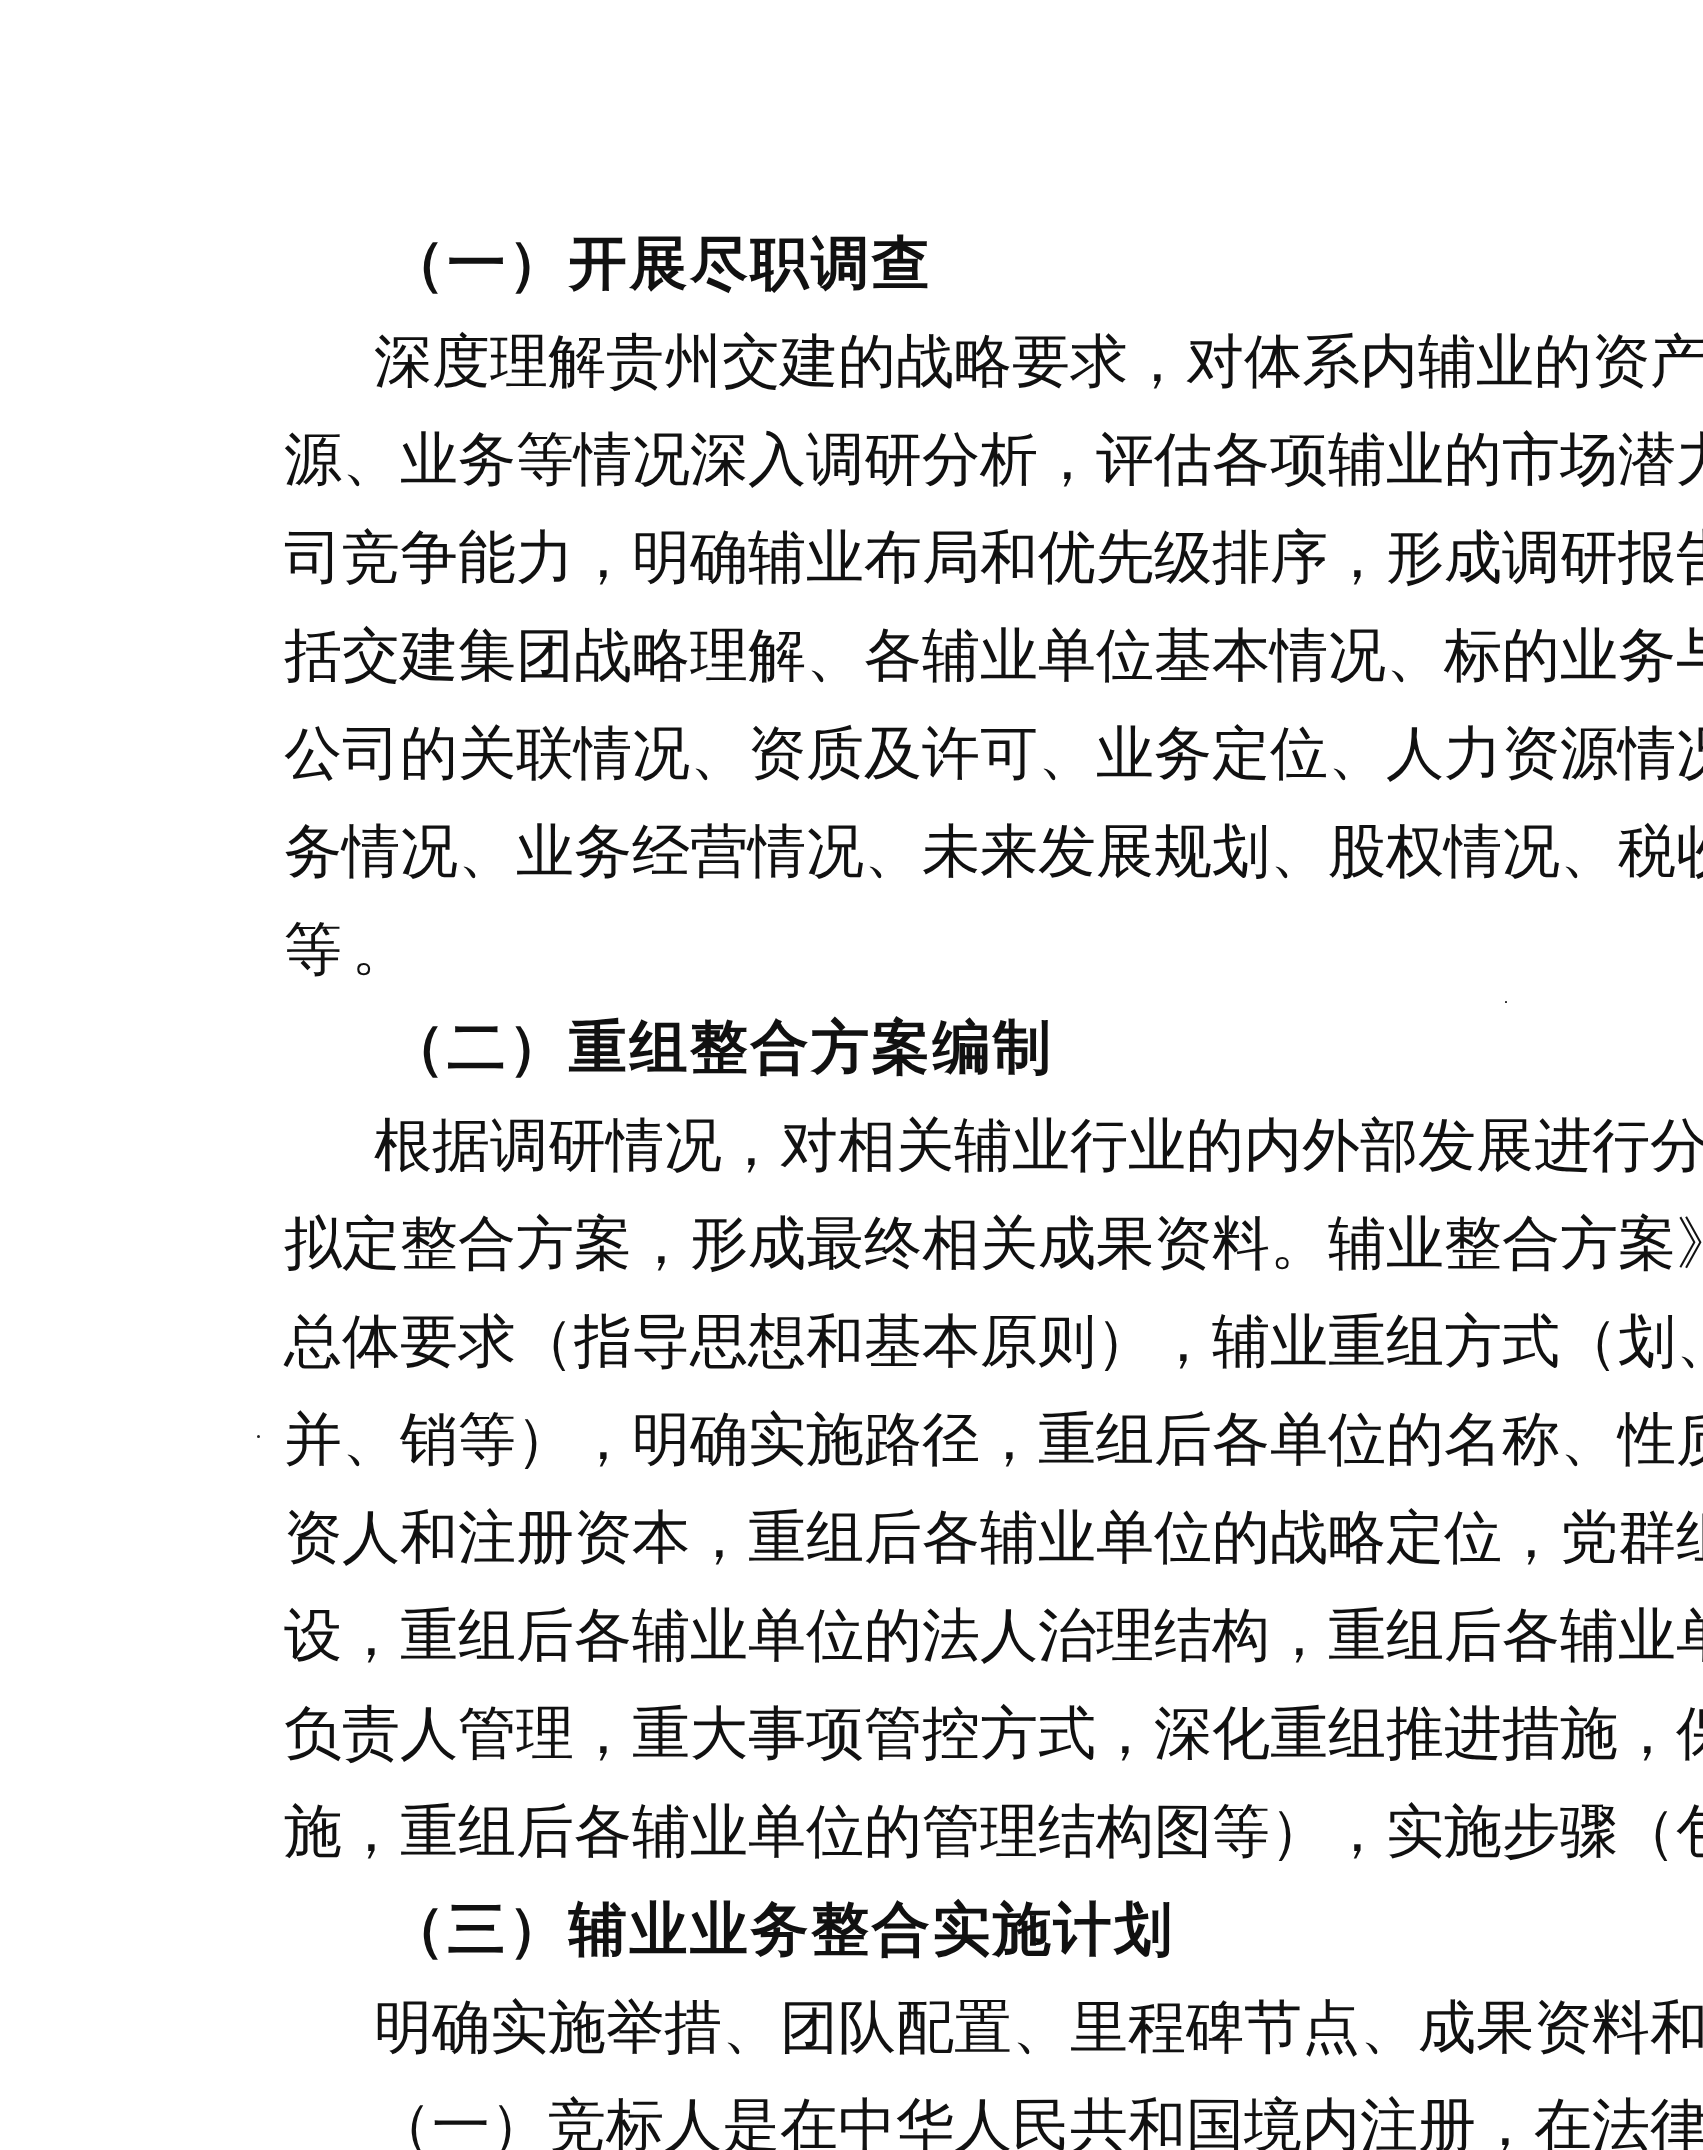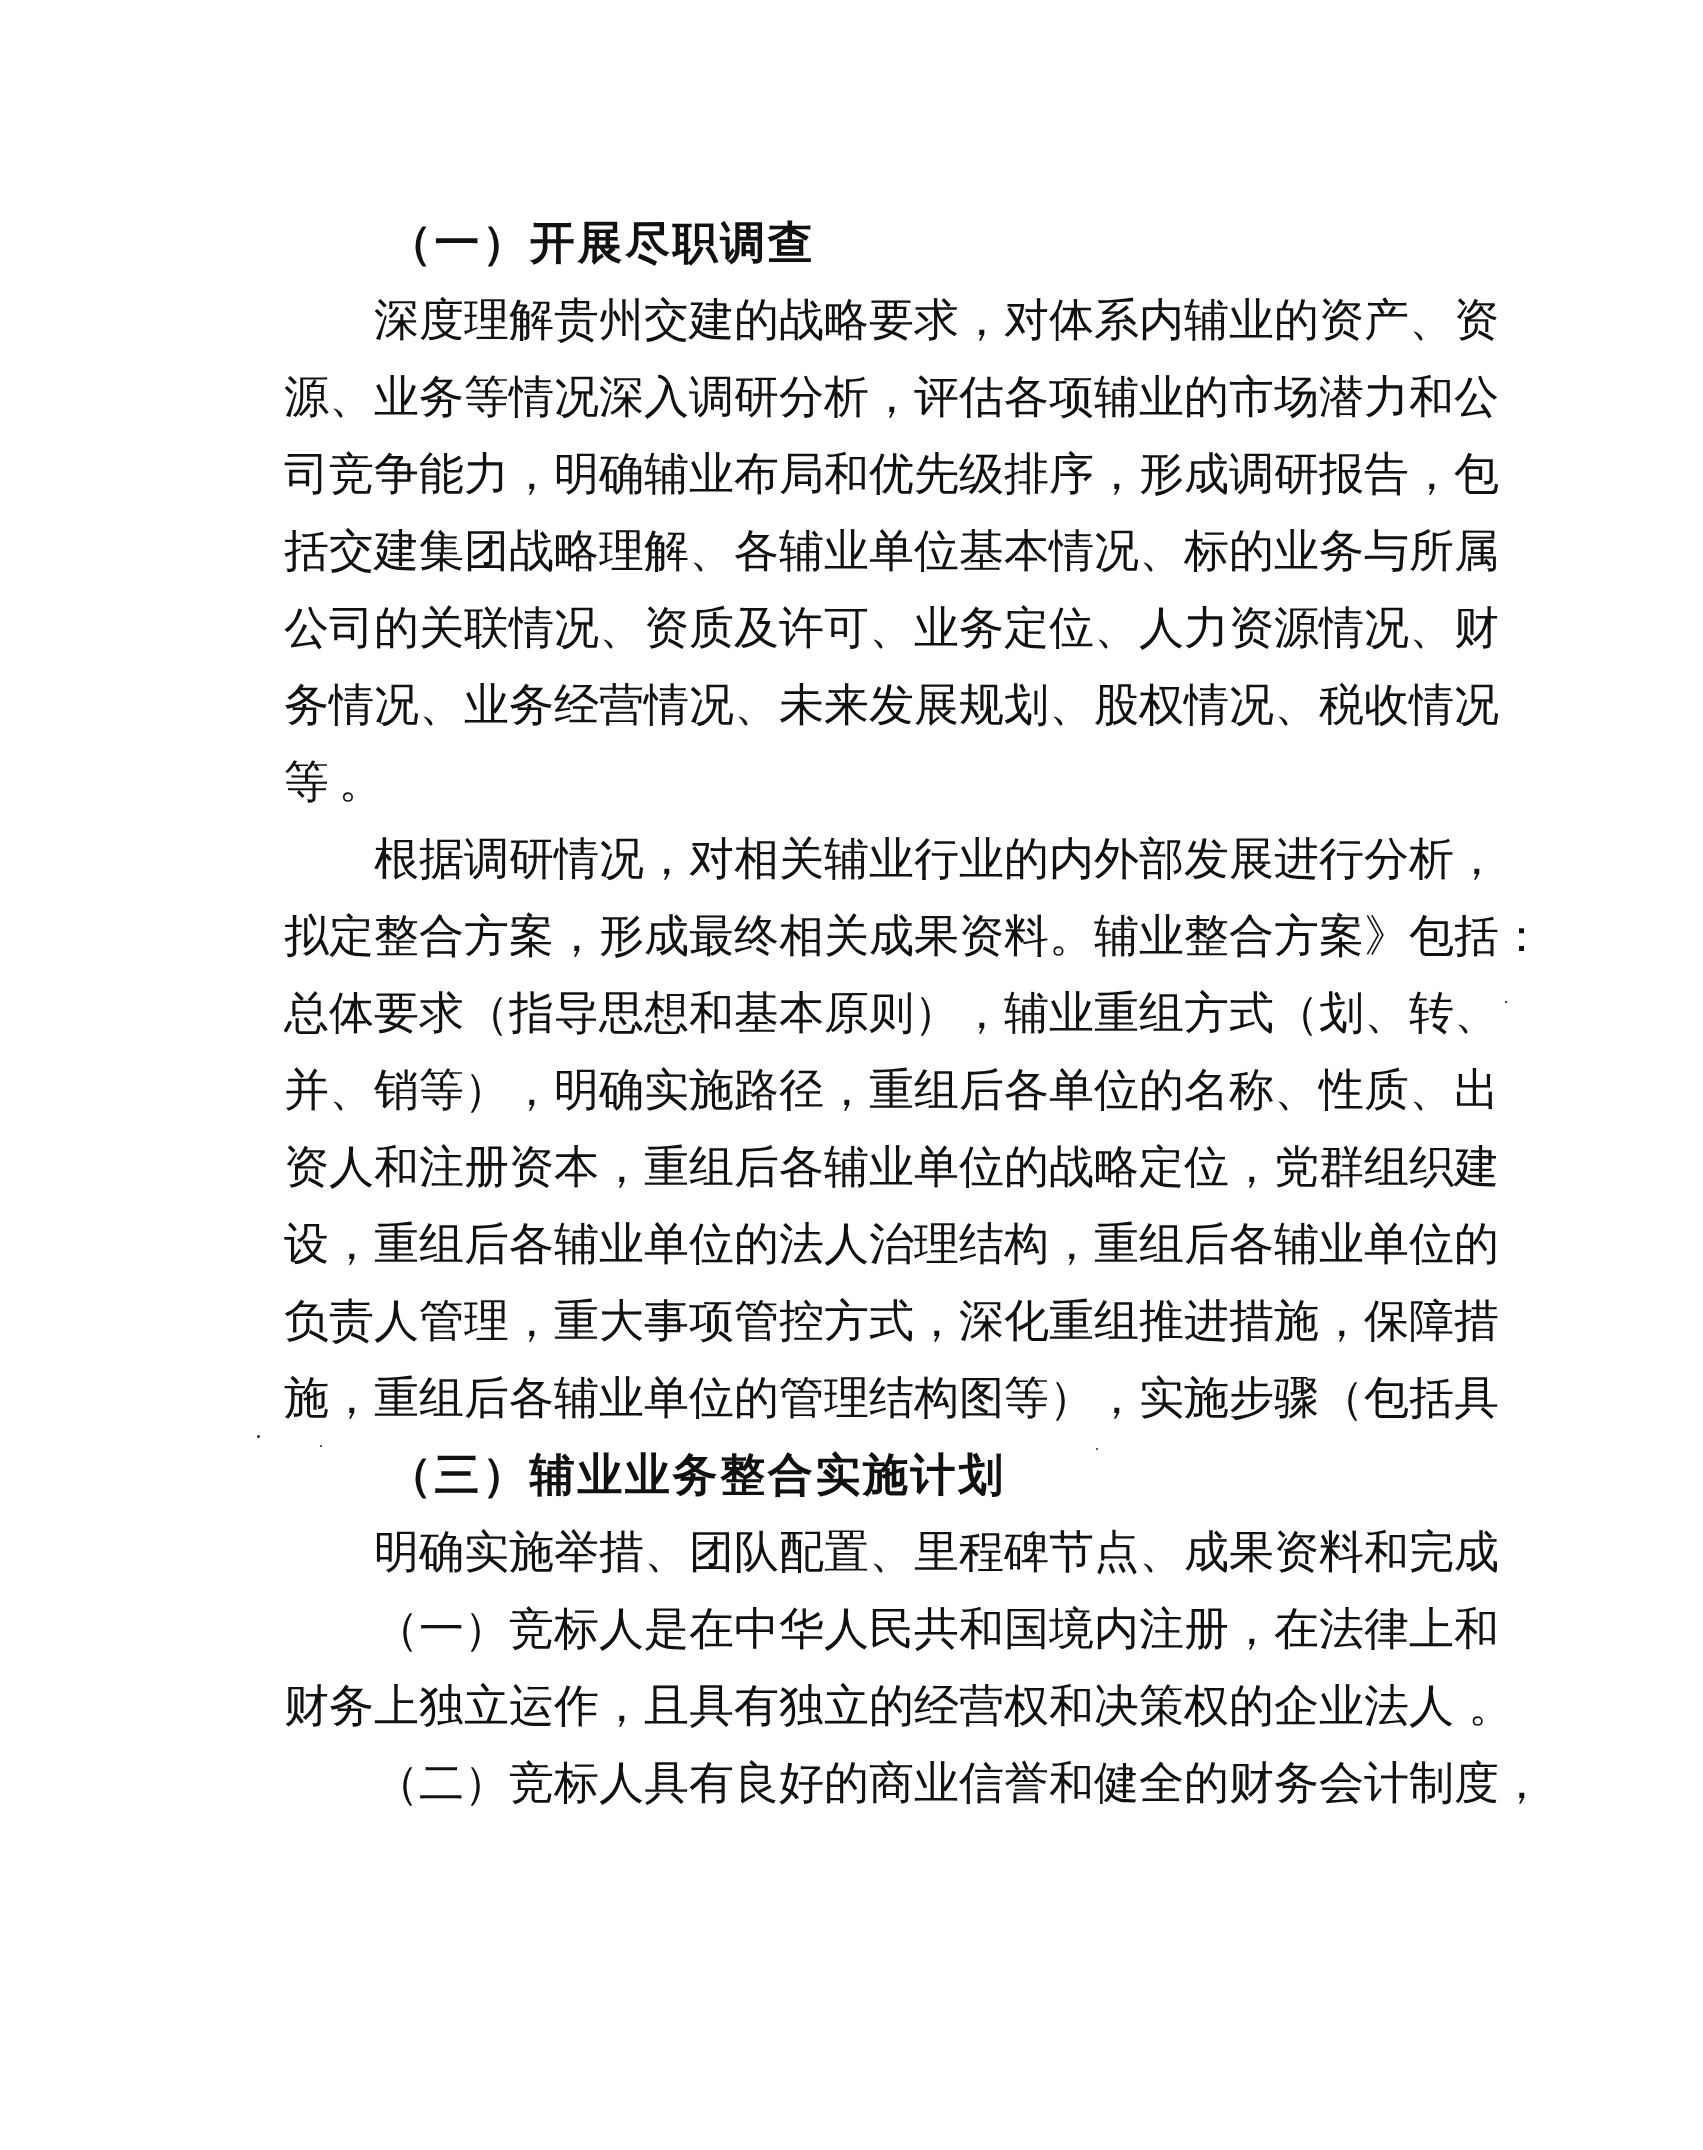--- a/index.html
+++ b/index.html
@@ -26,23 +26,24 @@
     .text-block {
       position: absolute;
       left: 284px;
       top: 204px;
       width: 1187px;
     }
     .line {
       position: relative;
       height: 77px;
       line-height: 77px;
-      font-size: 45px;
+      font-size: 58px;
       white-space: nowrap;
       letter-spacing: 9.5px;
+      margin-top: 21px;
     }
     .line.indent {
       padding-left: 90px;
     }
     .line.heading {
       font-weight: bold;
       letter-spacing: 2.6px;
     }
     .line.heading.sub {
       padding-left: 103px;
@@ -87,20 +88,21 @@
         <span class="justify">括交建集团战略理解、各辅业单位基本情况、标的业务与所属</span>
       </div>
     <div class="line">
         <span class="justify">公司的关联情况、资质及许可、业务定位、人力资源情况、财</span>
       </div>
     <div class="line">
         <span class="justify">务情况、业务经营情况、未来发展规划、股权情况、税收情况</span>
       </div>
     <div class="line">等。</div>
 
+    <div class="line heading sub">（二）重组整合方案编制</div>
 
     <div class="line indent">
         <span class="justify indented">根据调研情况，对相关辅业行业的内外部发展进行分析，</span>
       </div>
     <div class="line">
         <span class="justify">拟定整合方案，形成最终相关成果资料。辅业整合方案》包括：</span>
       </div>
     <div class="line">
         <span class="justify">总体要求（指导思想和基本原则），辅业重组方式（划、转、</span>
       </div>

